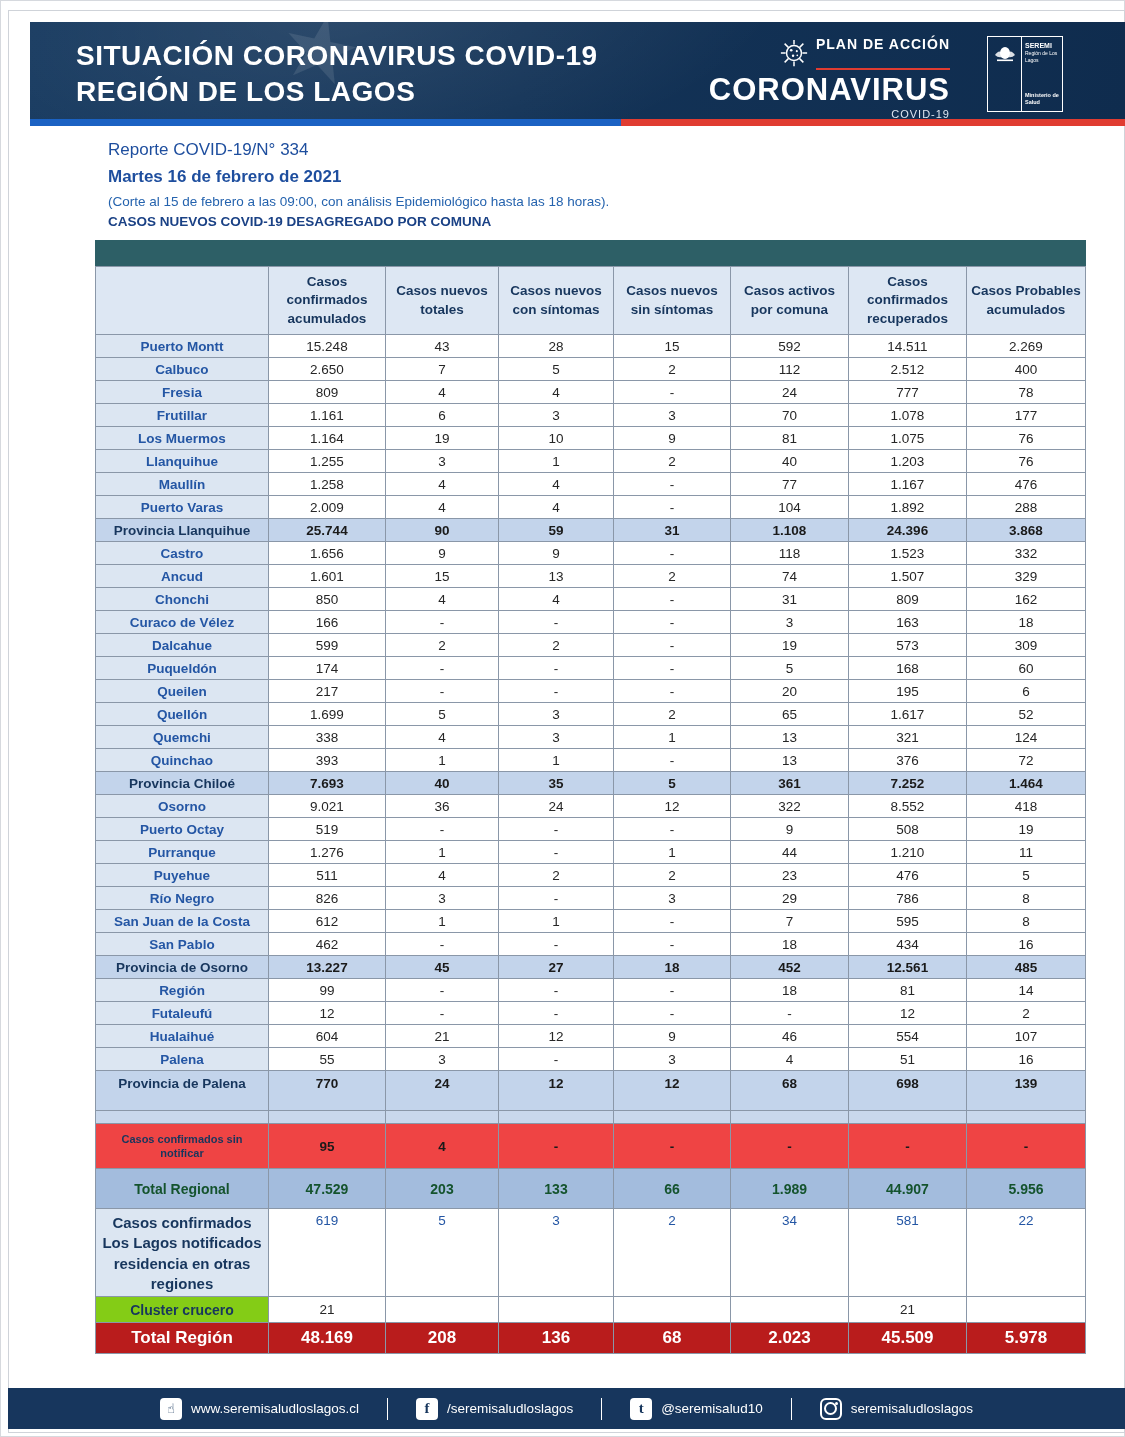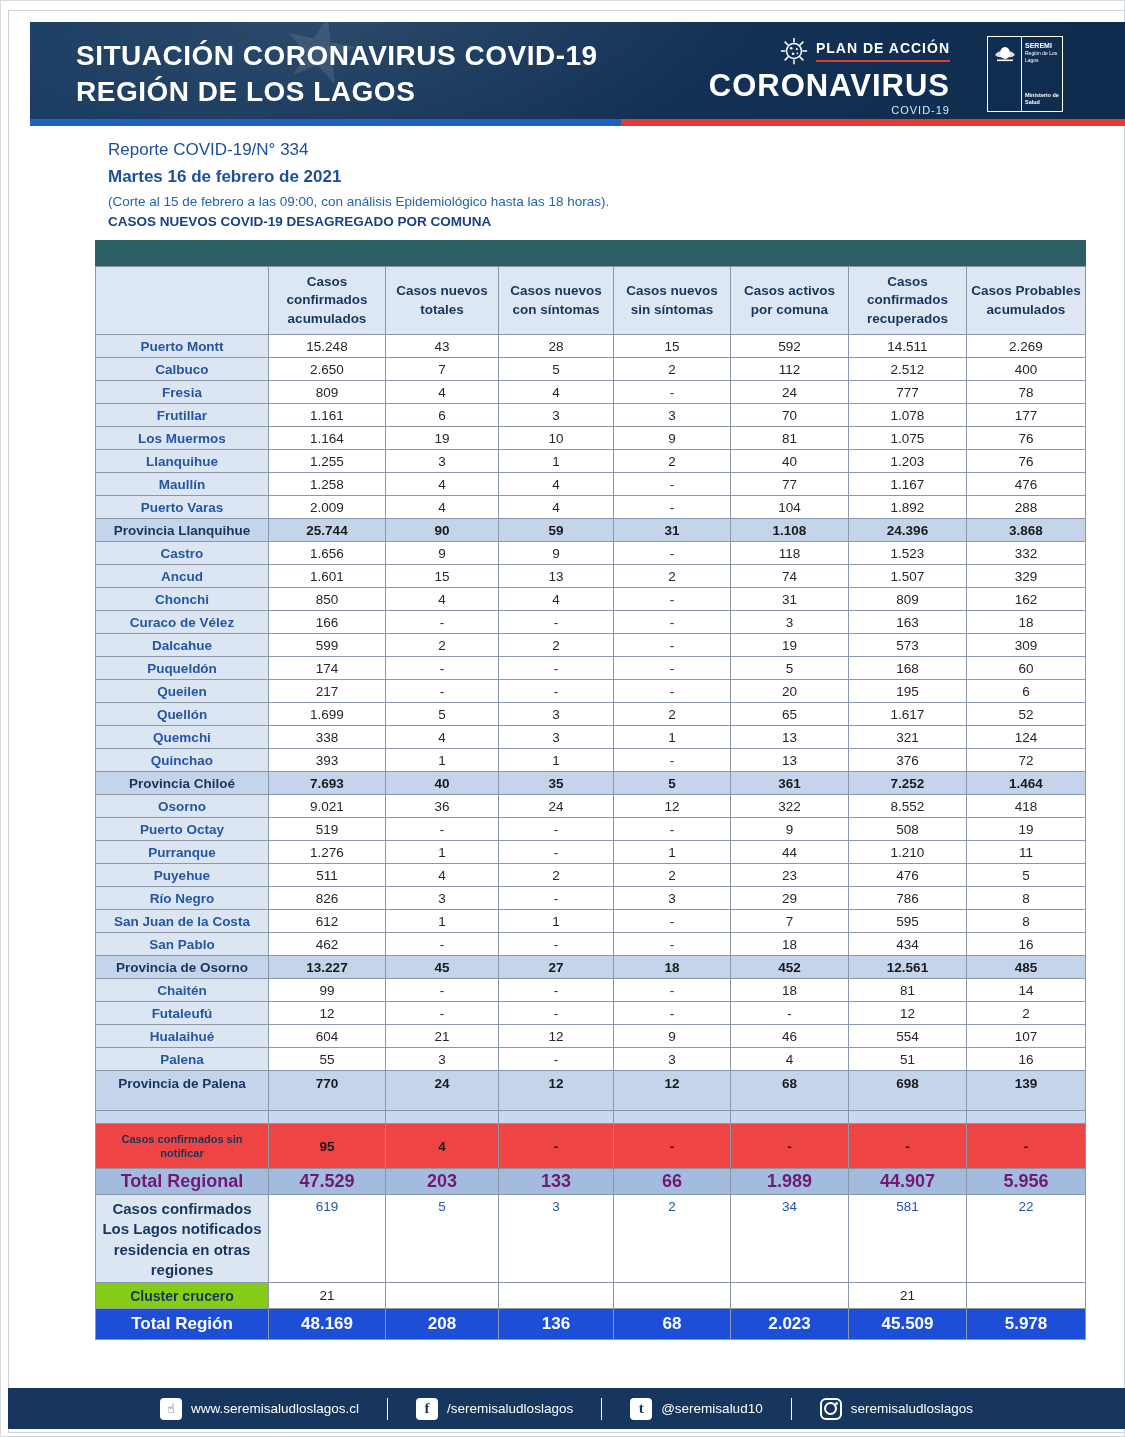--- a/index.html
+++ b/index.html
@@ -31,21 +31,21 @@
     font-size:90px; line-height:1; transform:rotate(12deg);
   }
   .banner-title { position:absolute; left:46px; top:18px; color:#ffffff; }
   .banner-title .l1 { font-size:28px; font-weight:bold; letter-spacing:.5px; }
   .banner-title .l2 { font-size:28px; font-weight:bold; letter-spacing:.5px; margin-top:4px; }
 
   .plan-block { position:absolute; right:175px; top:14px; width:250px; text-align:right; color:#fff; }
   .plan-row { display:flex; align-items:center; justify-content:flex-end; gap:7px; }
   .virus-ico { width:30px; height:30px; flex:0 0 auto; }
   .plan-label { font-size:14px; letter-spacing:1px; font-weight:bold;
-    border-bottom:2px solid #e03c31; padding-bottom:4px; }
+    border-bottom:2px solid #e03c31; padding-bottom:16px; }
   .corona-label { font-size:31px; font-weight:bold; letter-spacing:1px; margin-top:2px; }
   .covid-label { font-size:11px; letter-spacing:1px; margin-top:0; color:#dfe7f2; }
 
   .seremi-badge {
     position:absolute; right:62px; top:14px; width:76px; height:76px;
     border:1px solid #ffffff; display:flex; color:#fff;
   }
   .seremi-left { width:34px; border-right:1px solid #ffffff; display:flex; justify-content:center; padding-top:6px; }
   .seremi-right { flex:1; display:flex; flex-direction:column; justify-content:space-between; padding:5px 3px; }
   .seremi-name { font-size:7px; font-weight:bold; line-height:1.2; }
@@ -75,26 +75,26 @@
   tr.teal td + td { border-left:1px solid rgba(255,255,255,.45); }
   tr.head th { background:#dde7f3; color:#17365d; font-weight:bold; height:68px; font-size:13.5px; line-height:1.35; }
   tr.row-comuna td.name { background:#dce6f2; color:#2456a4; font-weight:bold; }
   tr.row-comuna td { background:#ffffff; color:#262626; height:23px; }
   tr.row-provincia td { background:#c3d4eb; color:#1a1a1a; font-weight:bold; height:23px; }
   tr.row-provincia td.name { color:#17365d; }
   tr.row-provincia.tall td { height:40px; vertical-align:top; padding-top:5px; }
   tr.row-spacer td { background:#c9d8ec; height:13px; }
   tr.row-sin_notificar td { background:#ef4444; color:#1a1a1a; font-weight:bold; height:45px; }
   tr.row-sin_notificar td.name { color:#17365d; font-size:11px; line-height:1.3; }
-  tr.row-total_regional td { background:#a3bcdd; color:#701a75; font-weight:bold; height:21px; font-size:18px; }
+  tr.row-total_regional td { background:#a3bcdd; color:#14532d; font-weight:bold; height:40px; font-size:14px; }
   tr.row-otras_regiones td { background:#ffffff; color:#2456a4; height:66px; vertical-align:top; padding-top:4px; }
   tr.row-otras_regiones td.name { background:#dce6f2; color:#17365d; font-weight:bold; font-size:15px; line-height:1.35;text-align:center; }
   tr.row-cluster td { background:#ffffff; color:#262626; height:26px; }
   tr.row-cluster td.name { background:#84cc16; color:#17365d; font-weight:bold; font-size:14px; }
-  tr.row-total_region td { background:#1d4ed8; color:#ffffff; font-weight:bold; height:31px; font-size:17px; }
+  tr.row-total_region td { background:#b91c1c; color:#ffffff; font-weight:bold; height:31px; font-size:17px; }
 
   
   .footer-bar {
     position:absolute; left:8px; right:0; top:1388px; height:41px;
     background:#17365d; display:flex; align-items:center; justify-content:center; gap:0;
   }
   .f-item { display:flex; align-items:center; gap:9px; padding:0 28px; color:#ffffff; font-size:13.5px; }
   .f-item + .f-item { border-left:1px solid #ffffff; }
   .f-ico {
     width:22px; height:22px; background:#ffffff; border-radius:4px; color:#17365d;
@@ -483,21 +483,21 @@
           <td class="name">Provincia de Osorno</td>
           <td>13.227</td>
           <td>45</td>
           <td>27</td>
           <td>18</td>
           <td>452</td>
           <td>12.561</td>
           <td>485</td>
         </tr>
         <tr class="row-comuna">
-          <td class="name">Chaitén</td>
+          <td class="name">Región</td>
           <td>99</td>
           <td>-</td>
           <td>-</td>
           <td>-</td>
           <td>18</td>
           <td>81</td>
           <td>14</td>
         </tr>
         <tr class="row-comuna">
           <td class="name">Futaleufú</td>

